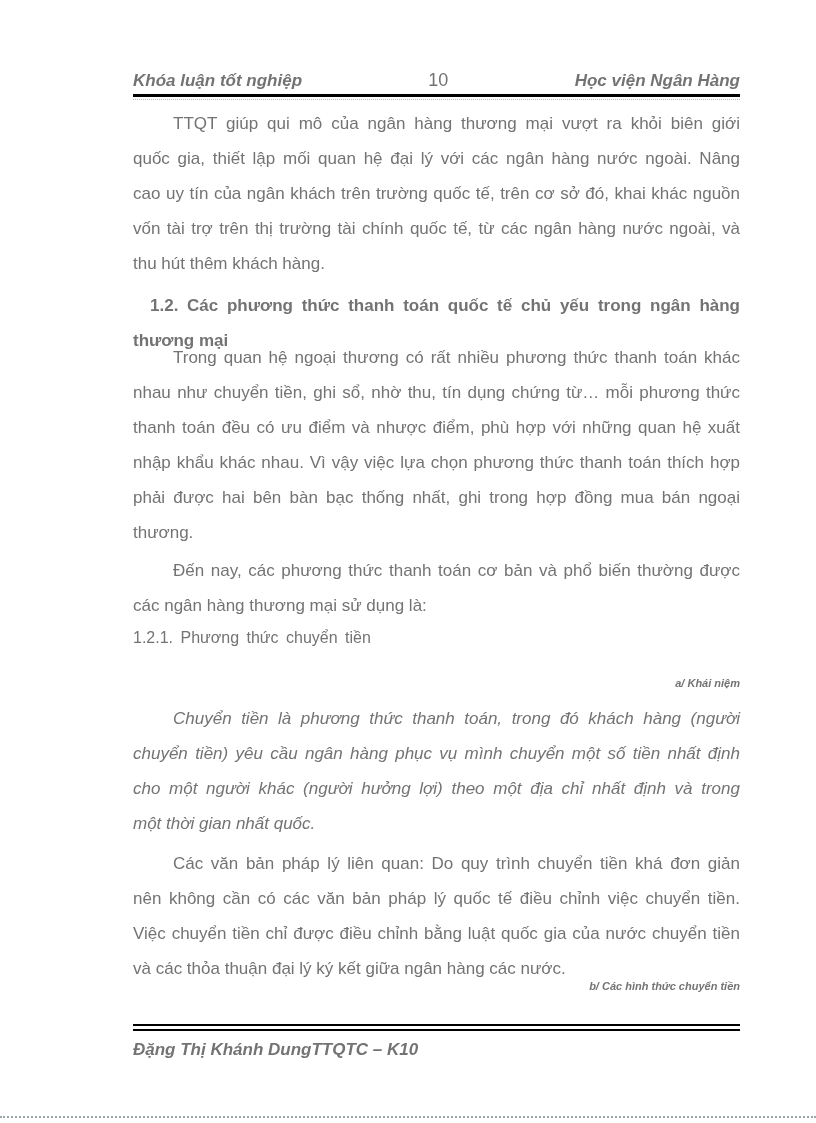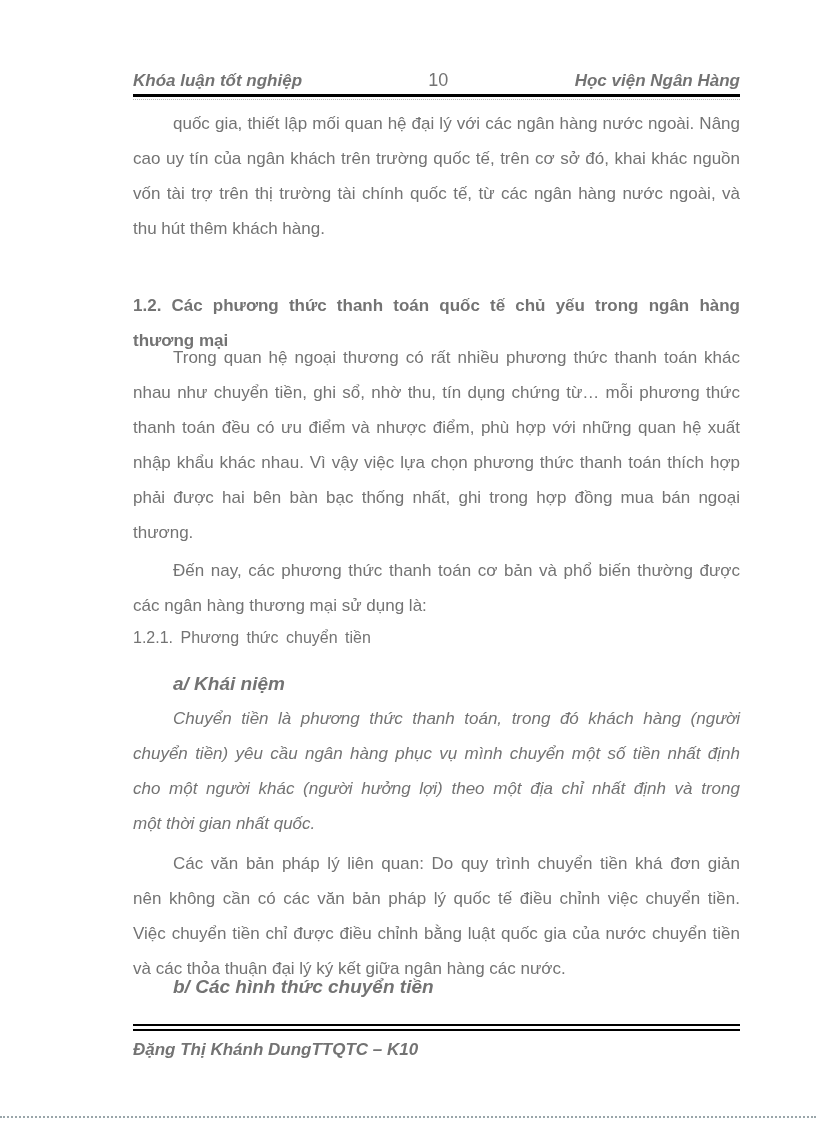--- a/index.html
+++ b/index.html
@@ -71,40 +71,41 @@
     text-align-last: left;
   }
   .para .line:first-child {
     text-indent: 40px;
   }
   .p1 { top: 106px; }
   .h12 {
     top: 288px;
     font-weight: bold;
   }
-  .h12 .line:first-child { text-indent: 0; }
+  .h12 .line:first-child { text-indent: 0; margin-left: 17px; }
   .p2 { top: 340px; }
   .p3 { top: 553px; }
   .h121 {
     position: absolute;
     left: 133px;
     top: 618px;
     width: 607px;
     font-size: 16px;
     line-height: 40px;
     word-spacing: 3px;
   }
   .sub-h {
     position: absolute;
     left: 173px;
     width: 567px;
-    font-size: 19px;
+    font-size: 11px;
     line-height: 35px;
     font-weight: bold;
     font-style: italic;
+    text-align: right;
   }
   .ha { top: 666px; }
   .p4 { top: 701px; font-style: italic; }
   .p5 { top: 846px; }
   .hb { top: 969px; }
 
   
   .ftr-rule {
     position: absolute;
     left: 133px;
@@ -143,20 +144,21 @@
 <div class="page">
 
   <header class="hdr">
     <span class="edge">Khóa luận tốt nghiệp</span>
     <span class="pageno">10</span>
     <span class="edge">Học viện Ngân Hàng</span>
   </header>
   <div class="hdr-rule"></div>
 
   <section class="para p1">
+      <div class="line">TTQT giúp qui mô của ngân hàng thương mại vượt ra khỏi biên giới</div>
       <div class="line">quốc gia, thiết lập mối quan hệ đại lý với các ngân hàng nước ngoài. Nâng</div>
       <div class="line">cao uy tín của ngân khách trên trường quốc tế, trên cơ sở đó, khai khác nguồn</div>
       <div class="line">vốn tài trợ trên thị trường tài chính quốc tế, từ các ngân hàng nước ngoài, và</div>
       <div class="line last">thu hút thêm khách hàng.</div>
     </section>
 
   <section class="para h12">
       <div class="line">1.2. Các phương thức thanh toán quốc tế chủ yếu trong ngân hàng</div>
       <div class="line last">thương mại</div>
     </section>

